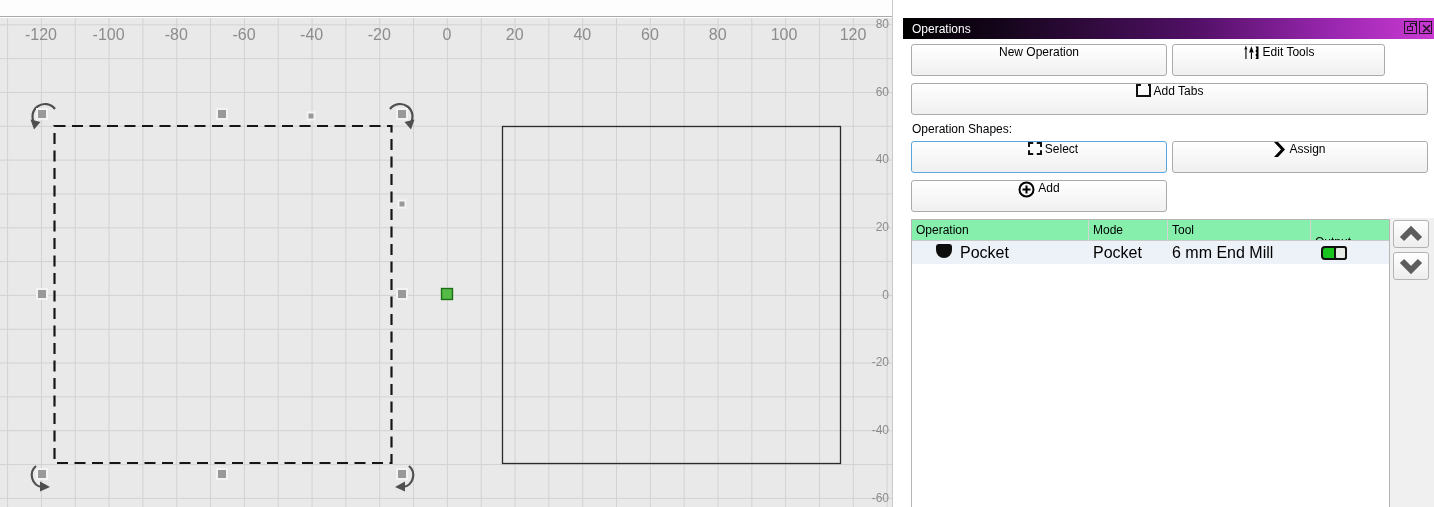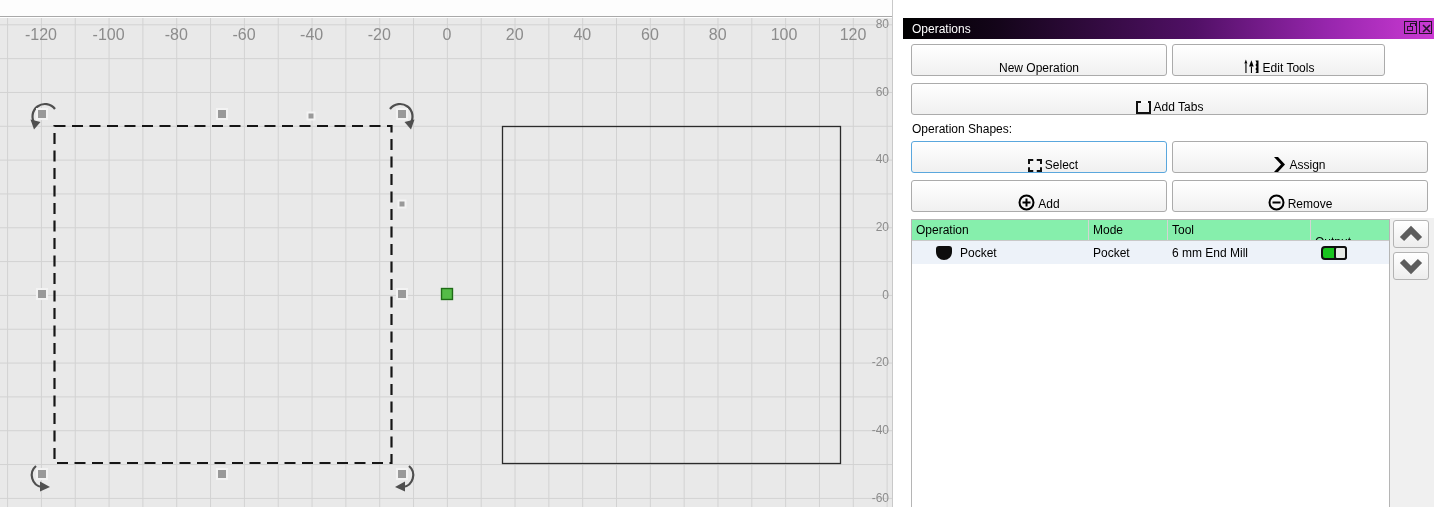--- a/index.html
+++ b/index.html
@@ -32,35 +32,35 @@
   #titlebar{position:absolute;left:0;top:1px;width:531px;height:21px;color:#ffffff;
     background:linear-gradient(90deg,var(--titlebar-gradient-start) 0%,#14051a 18%,#511066 55%,#9726ad 80%,var(--titlebar-gradient-end) 100%);
     display:flex;align-items:center;padding-left:9px;font-size:12px;}
   #titlebar-icons{position:absolute;right:2px;top:3px;display:flex;gap:2px;}
   .tb-icon{width:13px;height:13px;border:1px solid #27122b;position:relative;}
   .tb-icon .inner-box{position:absolute;left:2px;top:4px;width:6px;height:5px;border:1px solid #27122b;}
   .tb-icon .topline{position:absolute;left:5px;top:1px;width:6px;height:3px;border:1px solid #27122b;border-bottom:none;}
   .tb-icon svg{position:absolute;left:1px;top:1px;}
 
   .btn{position:absolute;background:linear-gradient(#ffffff,#f0f0f0);border:1px solid #ababab;border-radius:3px;
-    display:flex;align-items:flex-end;justify-content:center;gap:3px;font-size:12px;color:#000;cursor:default;}
+    display:flex;align-items:flex-start;justify-content:center;gap:3px;font-size:12px;color:#000;cursor:default;}
   .btn.active{border:1px solid var(--select-active-border);padding-left:28px;}
   .lbl{position:absolute;font-size:12px;color:#000;}
 
   .marquee-box{width:14px;height:13px;border:2px dashed #111;}
   .tabs-box{width:15px;height:13px;border:2px solid #111;position:relative;}
   .tabs-box span{position:absolute;left:3px;top:-2px;width:7px;height:2px;background:#fdfdfd;}
 
   
   #op-table{position:absolute;left:8px;top:202px;width:479px;height:288px;background:#ffffff;border:1px solid #b5b5b5;border-bottom:none;}
   #op-header{display:flex;height:21px;border-bottom:1px solid #c9c9c9;background:#86efac;}
   .hcell{font-size:12px;color:#000;padding:3px 0 0 4px;border-right:1px solid #d4d4d4;overflow:hidden;}
   .hcell:last-child{border-right:none;}
   .trow{display:flex;height:23px;background:var(--row-highlight);align-items:center;}
-  .tcell{font-size:12px;color:#000;overflow:hidden;display:flex;align-items:flex-start;}
+  .tcell{font-size:16px;color:#000;overflow:hidden;display:flex;align-items:flex-start;}
   .pocket-icon{display:inline-block;width:16px;height:14px;background:#0d0d0d;border-radius:3px 3px 8px 8px;margin-right:8px;}
   .toggle{position:relative;width:26px;height:14px;background:var(--toggle-on);border:2px solid #111;border-radius:4px;margin-left:10px;}
   .toggle .knob{position:absolute;right:-2px;top:-2px;width:13px;height:14px;background:#e7ebe6;border:2px solid #111;border-radius:3px;}
 
   
   #side-strip{position:absolute;left:487px;top:201px;width:44px;height:289px;background:#f0f0f0;}
   .move-btn{position:absolute;left:3px;width:36px;height:28px;background:linear-gradient(#ffffff,#ededed);
     border:1px solid #b3b3b3;border-radius:3px;display:flex;align-items:center;justify-content:center;}
 </style>
 </head>
@@ -193,27 +193,20 @@
     </button>
 
     <button class="btn" style="left:8px;top:163px;width:256px;height:32px;">
       <svg width="17" height="17" viewBox="0 0 17 17">
         <circle cx="8.5" cy="8.5" r="7" fill="none" stroke="#000" stroke-width="2"></circle>
         <path d="M8.5 4.5 V12.5 M4.5 8.5 H12.5" stroke="#000" stroke-width="2"></path>
       </svg>
       <span>Add</span>
     </button>
 
-    <button class="btn" style="left:269px;top:163px;width:256px;height:32px;">
-      <svg width="17" height="17" viewBox="0 0 17 17">
-        <circle cx="8.5" cy="8.5" r="7" fill="none" stroke="#000" stroke-width="2"></circle>
-        <path d="M4.5 8.5 H12.5" stroke="#000" stroke-width="2"></path>
-      </svg>
-      <span>Remove</span>
-    </button>
 
     <div id="op-table">
       <div id="op-header">
         <div class="hcell" style="width:177px;">Operation</div>
         <div class="hcell" style="width:79px;">Mode</div>
         <div class="hcell" style="width:143px;">Tool</div>
         <div class="hcell" style="width:78px;margin-top:12px;">Output</div>
       </div>
       <div id="op-rows">
           <div class="trow">

